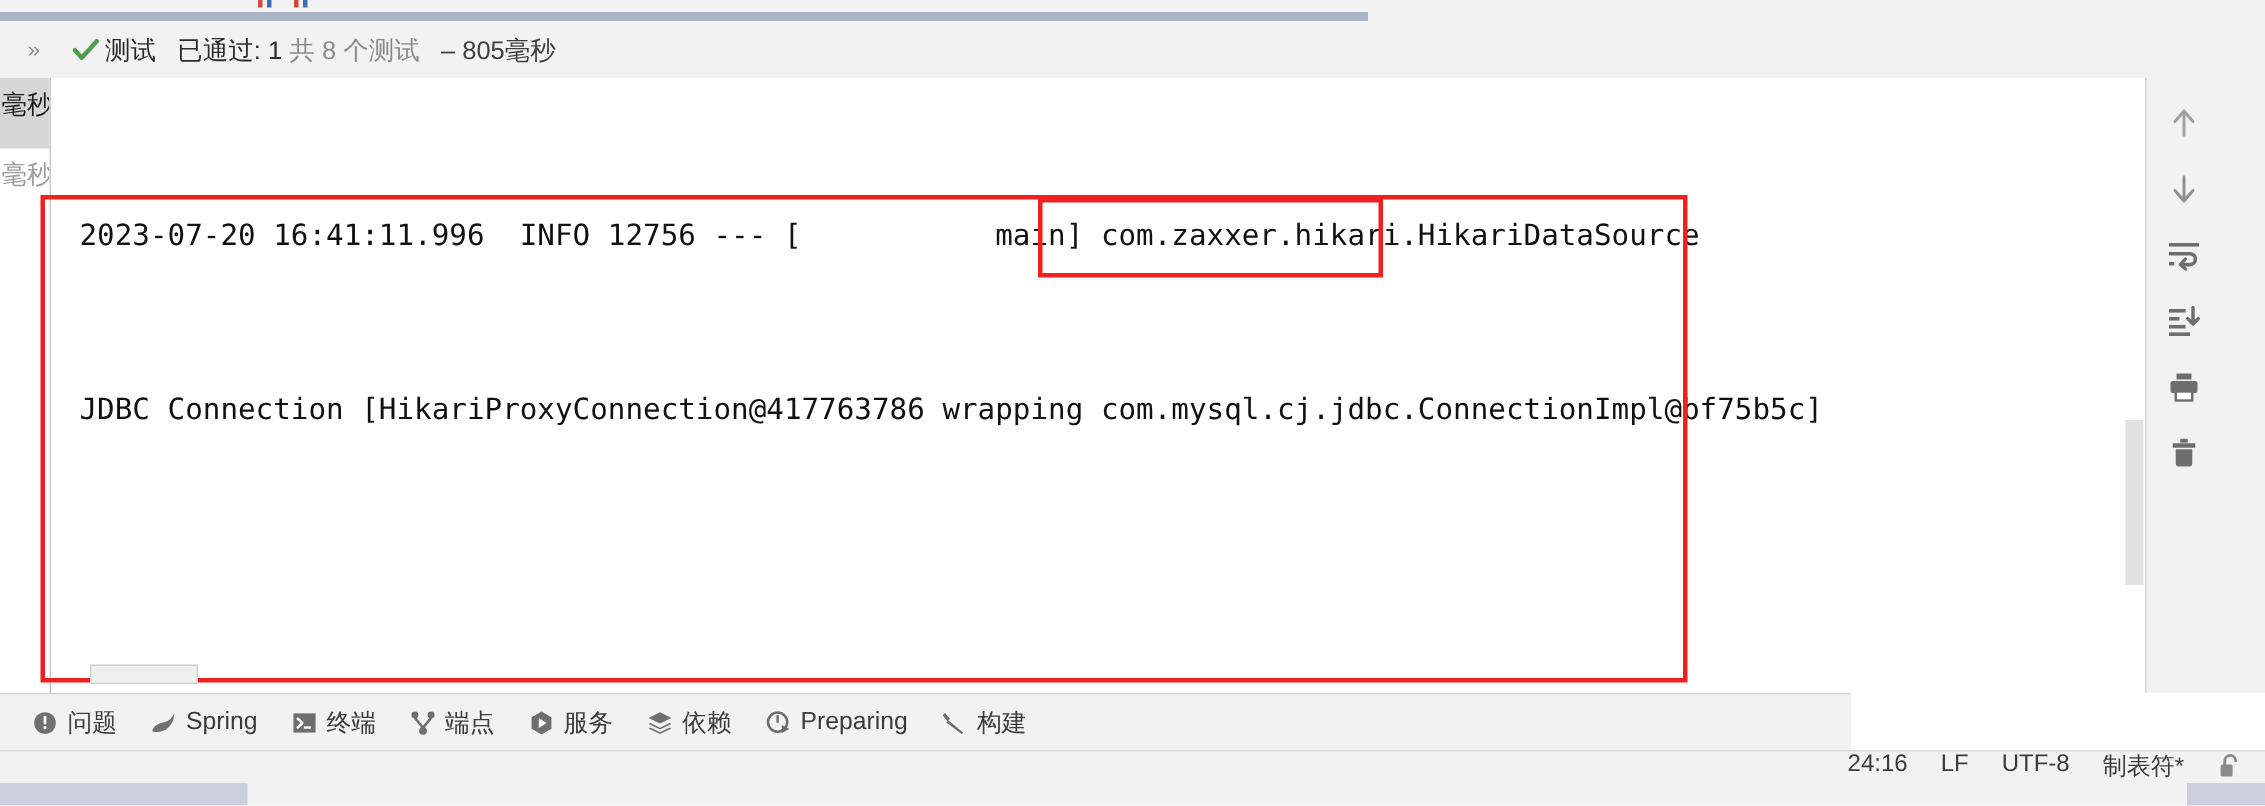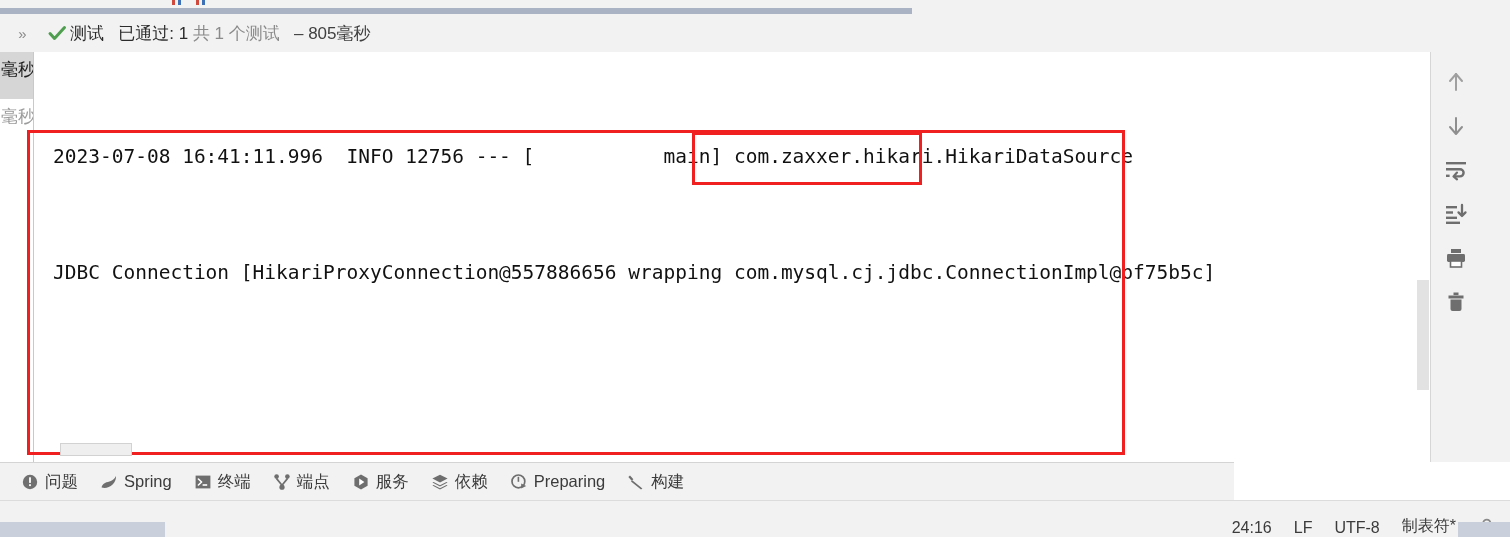--- a/index.html
+++ b/index.html
@@ -154,21 +154,21 @@
   .bottombar .item .lbl {
     font-size: 16.5px; color: #3b3b3b; white-space: nowrap;
     font-family: "Liberation Sans", sans-serif;
   }
 
   
   .statusbar {
     position: absolute; left: 0; top: 500px; width: 1510px; height: 37px;
     background: #f2f2f2;
     border-top: 1px solid #dcdcdc;
-    display: flex; align-items: flex-end; justify-content: flex-end;
+    display: flex; align-items: flex-start; justify-content: flex-end;
     padding-right: 14px; gap: 22px;
   }
   .statusbar .sitem {
     font-size: 16px; color: #3b3b3b; white-space: nowrap;
     font-family: "Liberation Sans", sans-serif; cursor: pointer;
   }
   .statusbar .lock { display: flex; align-items: center; cursor: pointer; }
 
   
   .bottom-strip {
@@ -202,36 +202,36 @@
     <div class="check">
       <svg width="20" height="20" viewBox="0 0 20 20">
         <path d="M3 10.5 L7.5 15.5 L17.5 4.5" stroke="#4f9e4f" stroke-width="3" fill="none" stroke-linecap="round" stroke-linejoin="round"></path>
       </svg>
     </div>
     <div class="txt">
       <span>测试</span>
       <span>&nbsp;</span>
       <span>已通过:</span>
       <span>1</span>
-      <span class="dim">共 1 个测试</span>
+      <span class="dim">共 8 个测试</span>
       <span>&nbsp;</span>
       <span class="dim2">– 805毫秒</span>
     </div>
   </div>
 
   <div class="left-gutter">
     <div class="cell sel">毫秒</div>
     <div class="cell ghost">毫秒</div>
     <div class="filler"></div>
   </div>
 
   <div class="console">
     <div class="log">
-      <div class="ln">2023-07-08 16:41:11.996  INFO 12756 --- [           main] com.zaxxer.hikari.HikariDataSource</div>
-      <div class="ln">JDBC Connection [HikariProxyConnection@557886656 wrapping com.mysql.cj.jdbc.ConnectionImpl@bf75b5c]</div>
+      <div class="ln">2023-07-20 16:41:11.996  INFO 12756 --- [           main] com.zaxxer.hikari.HikariDataSource</div>
+      <div class="ln">JDBC Connection [HikariProxyConnection@417763786 wrapping com.mysql.cj.jdbc.ConnectionImpl@bf75b5c]</div>
       
       
       
       
       
       
       
       
     </div>
   </div>

